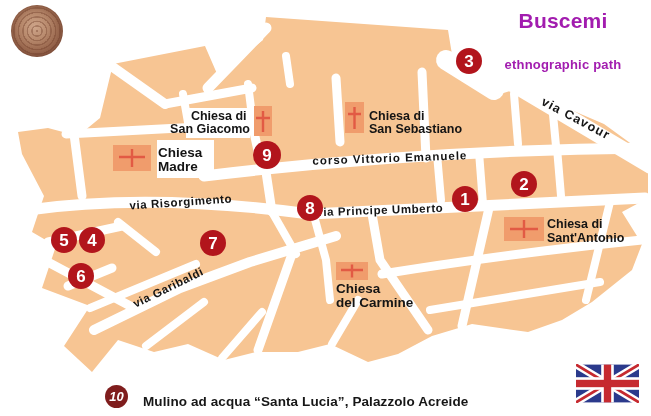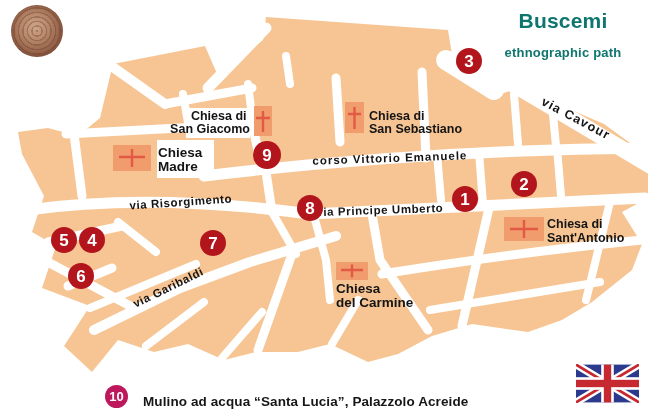--- a/index.html
+++ b/index.html
@@ -10,27 +10,27 @@
   .seal{position:absolute;left:11px;top:5px;width:52px;height:52px;border-radius:50%;
     background:
       repeating-radial-gradient(circle at 50% 50%, rgba(110,60,40,.38) 0 1px, rgba(255,255,255,0) 1.6px 4.5px),
       radial-gradient(circle at 46% 42%, #cfa68b 0%, #b98b6e 30%, #9c6a50 55%, #8d5c46 72%, #a5765c 88%, #b88c70 100%);
     box-shadow:inset 0 0 4px rgba(90,45,30,.6);}
   .logo-text{position:absolute;left:33px;top:56px;}
   .logo-title{color:#2c4da0;font-weight:bold;font-size:11.5px;line-height:10.6px;letter-spacing:.2px;
     transform:scaleX(.96);transform-origin:left top;}
   .logo-sub{margin-top:3px;color:#be6b35;font-weight:bold;font-size:6.5px;line-height:7px;letter-spacing:.1px;}
   
-  .hdr{position:absolute;left:488px;top:9px;width:150px;text-align:center;color:#0f766e;}
+  .hdr{position:absolute;left:488px;top:9px;width:150px;text-align:center;color:#a21caf;}
   .hdr .t{font-weight:bold;font-size:21px;letter-spacing:.2px;}
-  .hdr .s{font-weight:bold;font-size:13px;margin-top:12px;letter-spacing:.2px;}
+  .hdr .s{font-weight:bold;font-size:13px;margin-top:24px;letter-spacing:.2px;}
   
   .caption{position:absolute;left:105px;top:383px;display:flex;align-items:center;}
-  .cap-marker{width:23px;height:23px;border-radius:50%;background:#be185d;color:#fff;
-    font-weight:bold;font-size:13px;display:flex;align-items:center;justify-content:center;
+  .cap-marker{width:23px;height:23px;border-radius:50%;background:#7f1d1d;color:#fff;
+    font-weight:bold;font-style:italic;font-size:13px;display:flex;align-items:center;justify-content:center;
     flex:0 0 auto;}
   .cap-text{margin-left:15px;font-weight:bold;font-size:13.5px;color:#161616;letter-spacing:.1px;white-space:nowrap;margin-top:11px;}
   .flag{position:absolute;left:576px;top:364px;}
 </style>
 </head>
 <body>
 
 <div id="stage">
 
   <svg width="651" height="416" viewBox="0 0 651 416" style="position:absolute;left:0;top:0;">

